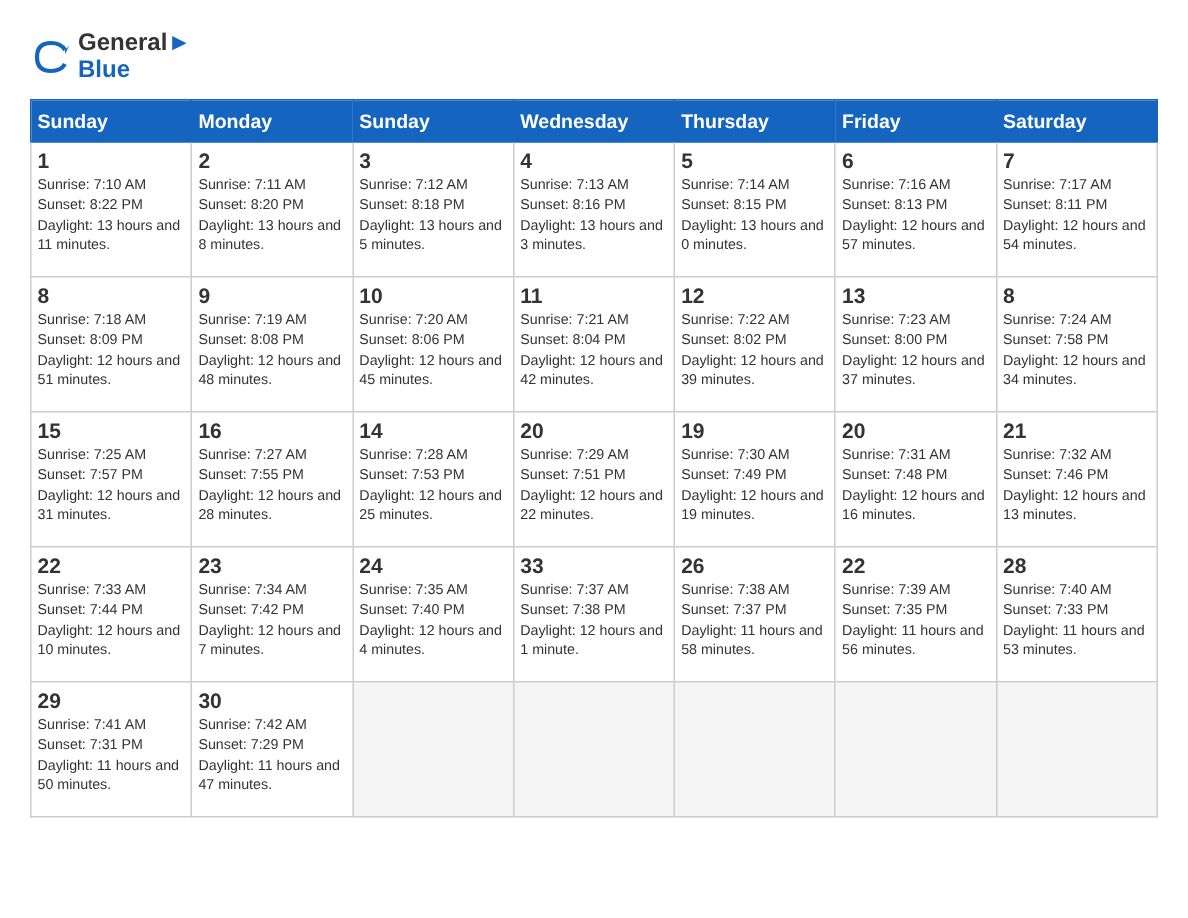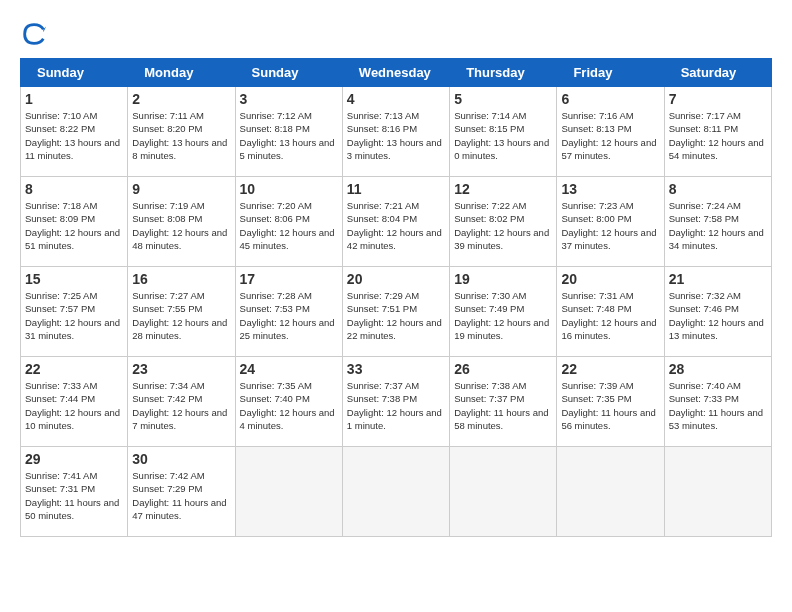--- a/index.html
+++ b/index.html
@@ -39,21 +39,21 @@
     table {
       width: 100%;
       border-collapse: collapse;
       table-layout: fixed;
     }
     th {
       background-color: #1565c0;
       color: white;
       font-size: 13px;
       font-weight: bold;
-      padding: 6px 16px;
+      padding: 6px 4px;
       text-align: left;
       border: 1px solid #1565c0;
     }
     td {
       border: 1px solid #ccc;
       vertical-align: top;
       padding: 4px;
       font-size: 10px;
       color: #333;
       min-height: 80px;
@@ -77,20 +77,24 @@
 </head>
 <body>
 
 <div class="header">
   <div class="logo">
     <svg class="logo-icon" viewBox="0 0 30 30">
       <path d="M5 15 Q5 5 15 5 Q22 5 25 10" stroke="#1565c0" stroke-width="3" fill="none"></path>
       <path d="M25 10 L28 7 L25 13 Z" fill="#1565c0"></path>
       <path d="M5 15 Q5 25 15 25 Q22 25 25 20" stroke="#1565c0" stroke-width="3" fill="none"></path>
     </svg>
+    <div>
+      <div style="font-size:16px;font-weight:bold;color:#333;">General<span style="color:#1565c0;">►</span></div>
+      <div style="font-size:16px;font-weight:bold;color:#1565c0;">Blue</div>
+    </div>
   </div>
   <div class="title-section">
     <div class="month-title"></div>
     <div class="location"></div>
   </div>
 </div>
 
 <table>
   <thead>
     <tr>
@@ -231,21 +235,21 @@
       </td>
         <td>
         <span class="day-number">16</span>
         <div class="day-info">
           Sunrise: 7:27 AM<br>
           Sunset: 7:55 PM<br>
           Daylight: 12 hours and 28 minutes.
         </div>
       </td>
         <td>
-        <span class="day-number">17</span>
+        <span class="day-number">14</span>
         <div class="day-info">
           Sunrise: 7:28 AM<br>
           Sunset: 7:53 PM<br>
           Daylight: 12 hours and 25 minutes.
         </div>
       </td>
         <td>
         <span class="day-number">20</span>
         <div class="day-info">
           Sunrise: 7:29 AM<br>

